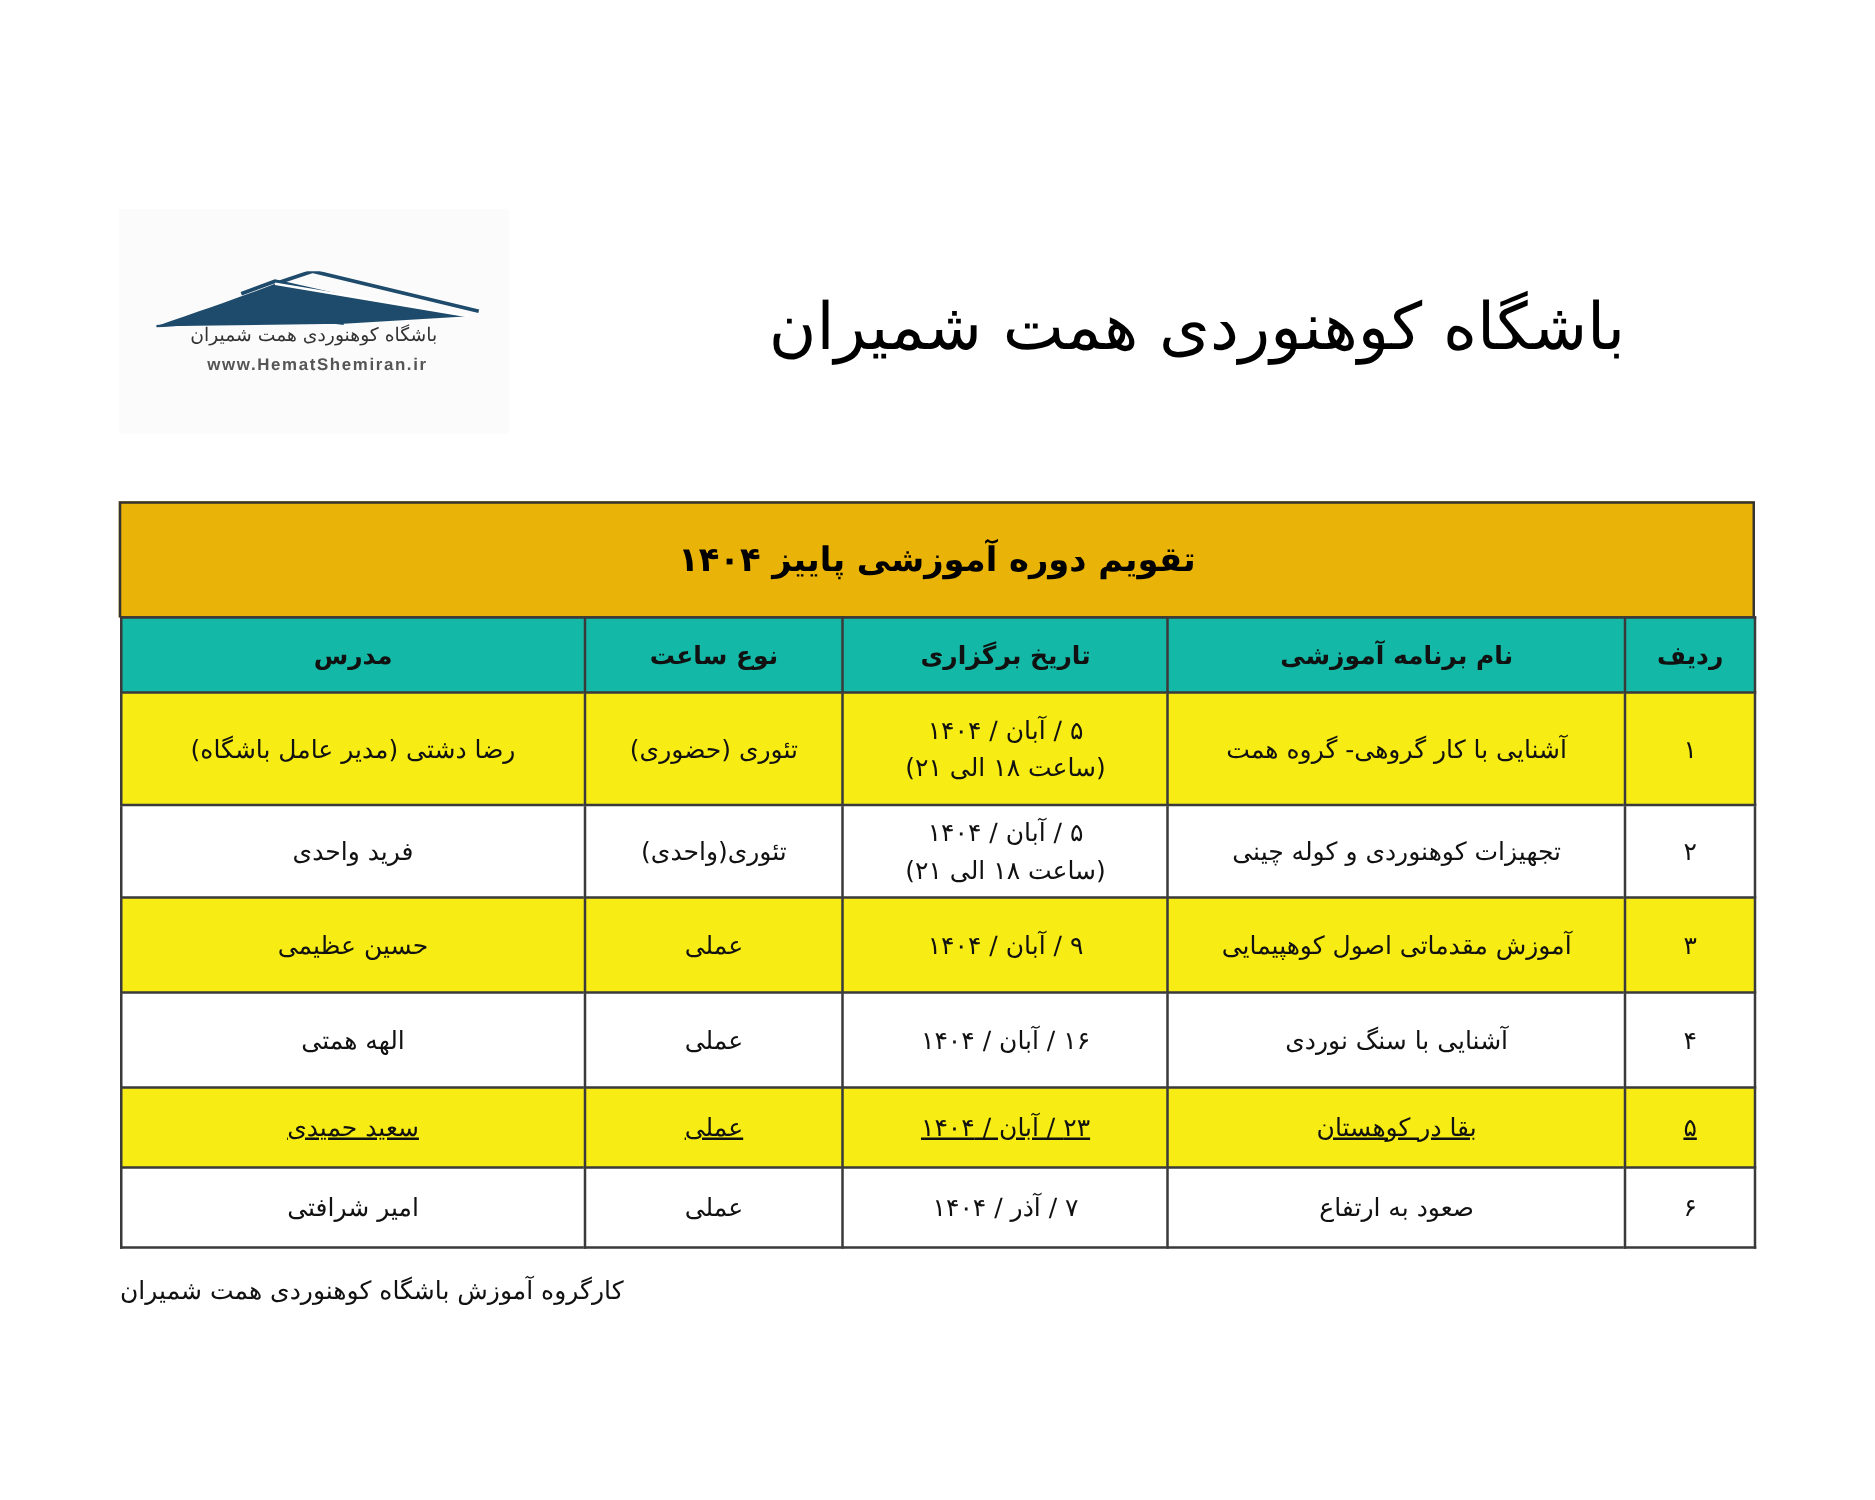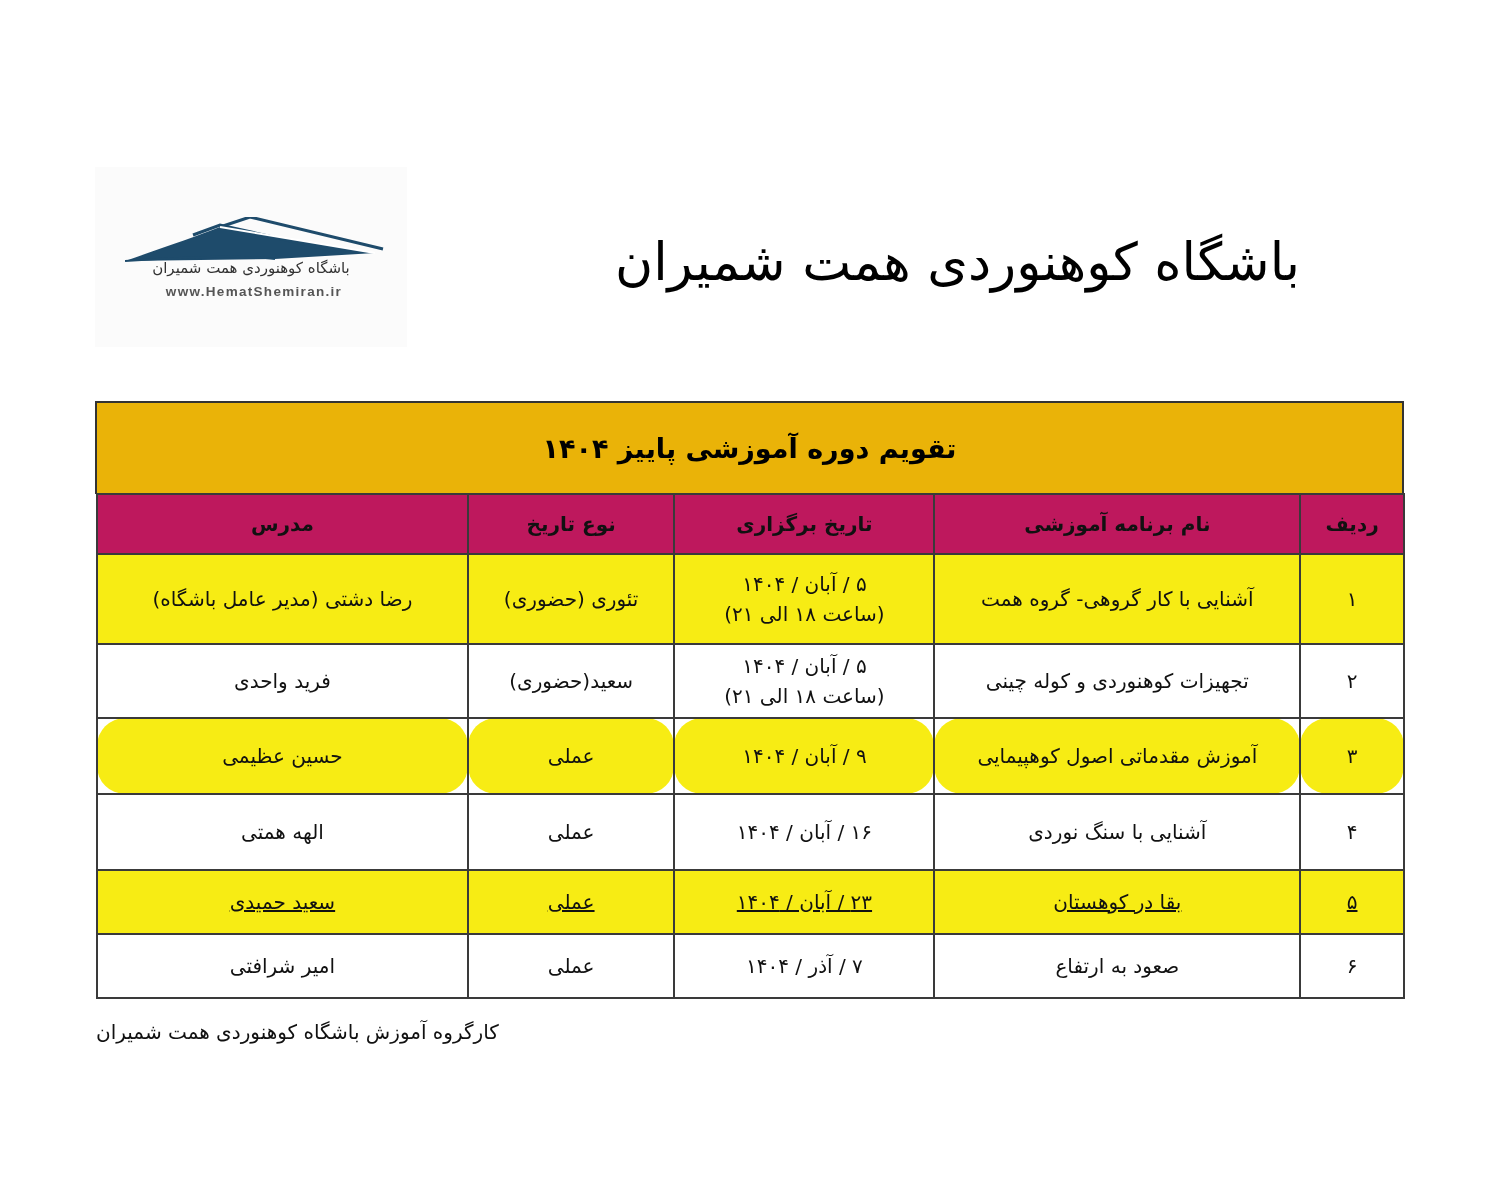--- a/index.html
+++ b/index.html
@@ -96,31 +96,31 @@
       border: 2px solid #3a3a3a;
       text-align: center;
       vertical-align: middle;
       padding: 0 6px;
       font-family: "DejaVu Sans", sans-serif;
     }
     table.schedule th {
       height: 58px;
       font-size: 20px;
       font-weight: bold;
-      background: #be185d;
+      background: #14b8a6;
     }
     table.schedule td {
       font-size: 20px;
       line-height: 30px;
     }
     tr.row-yellow td { background: #f7ec14; }
     tr.row-white td { background: #ffffff; }
     tr.h1 td { height: 88px; }
     tr.h2 td { height: 72px; }
-    tr.h3 td { height: 74px; border-radius: 28px; }
+    tr.h3 td { height: 74px; }
     tr.h4 td { height: 74px; }
     tr.h5 td { height: 62px; text-decoration: underline; }
     tr.h6 td { height: 62px; }
     .c-row { width: 103px; }
     .c-name { width: 363px; }
     .c-date { width: 258px; }
     .c-type { width: 205px; }
     .c-teacher { width: 368px; }
     .date-line { display: block; }
     .footer-note {
@@ -160,21 +160,21 @@
     <col class="c-name">
     <col class="c-date">
     <col class="c-type">
     <col class="c-teacher">
   </colgroup>
   <thead>
     <tr>
       <th>ردیف</th>
       <th>نام برنامه آموزشی</th>
       <th>تاریخ برگزاری</th>
-      <th>نوع تاریخ</th>
+      <th>نوع ساعت</th>
       <th>مدرس</th>
     </tr>
   </thead>
   <tbody>
     <tr class="row-yellow h1">
       <td>۱</td>
       <td>آشنایی با کار گروهی- گروه همت</td>
       <td>
         <span class="date-line">۵ / آبان / ۱۴۰۴</span>
         <span class="date-line">(ساعت ۱۸ الی ۲۱)</span>
@@ -182,21 +182,21 @@
       <td>تئوری (حضوری)</td>
       <td>رضا دشتی (مدیر عامل باشگاه)</td>
     </tr>
     <tr class="row-white h2">
       <td>۲</td>
       <td>تجهیزات کوهنوردی و کوله چینی</td>
       <td>
         <span class="date-line">۵ / آبان / ۱۴۰۴</span>
         <span class="date-line">(ساعت ۱۸ الی ۲۱)</span>
       </td>
-      <td>سعید(حضوری)</td>
+      <td>تئوری(واحدی)</td>
       <td>فرید واحدی</td>
     </tr>
     <tr class="row-yellow h3">
       <td>۳</td>
       <td>آموزش مقدماتی اصول کوهپیمایی</td>
       <td>۹ / آبان / ۱۴۰۴</td>
       <td>عملی</td>
       <td>حسین عظیمی</td>
     </tr>
     <tr class="row-white h4">

